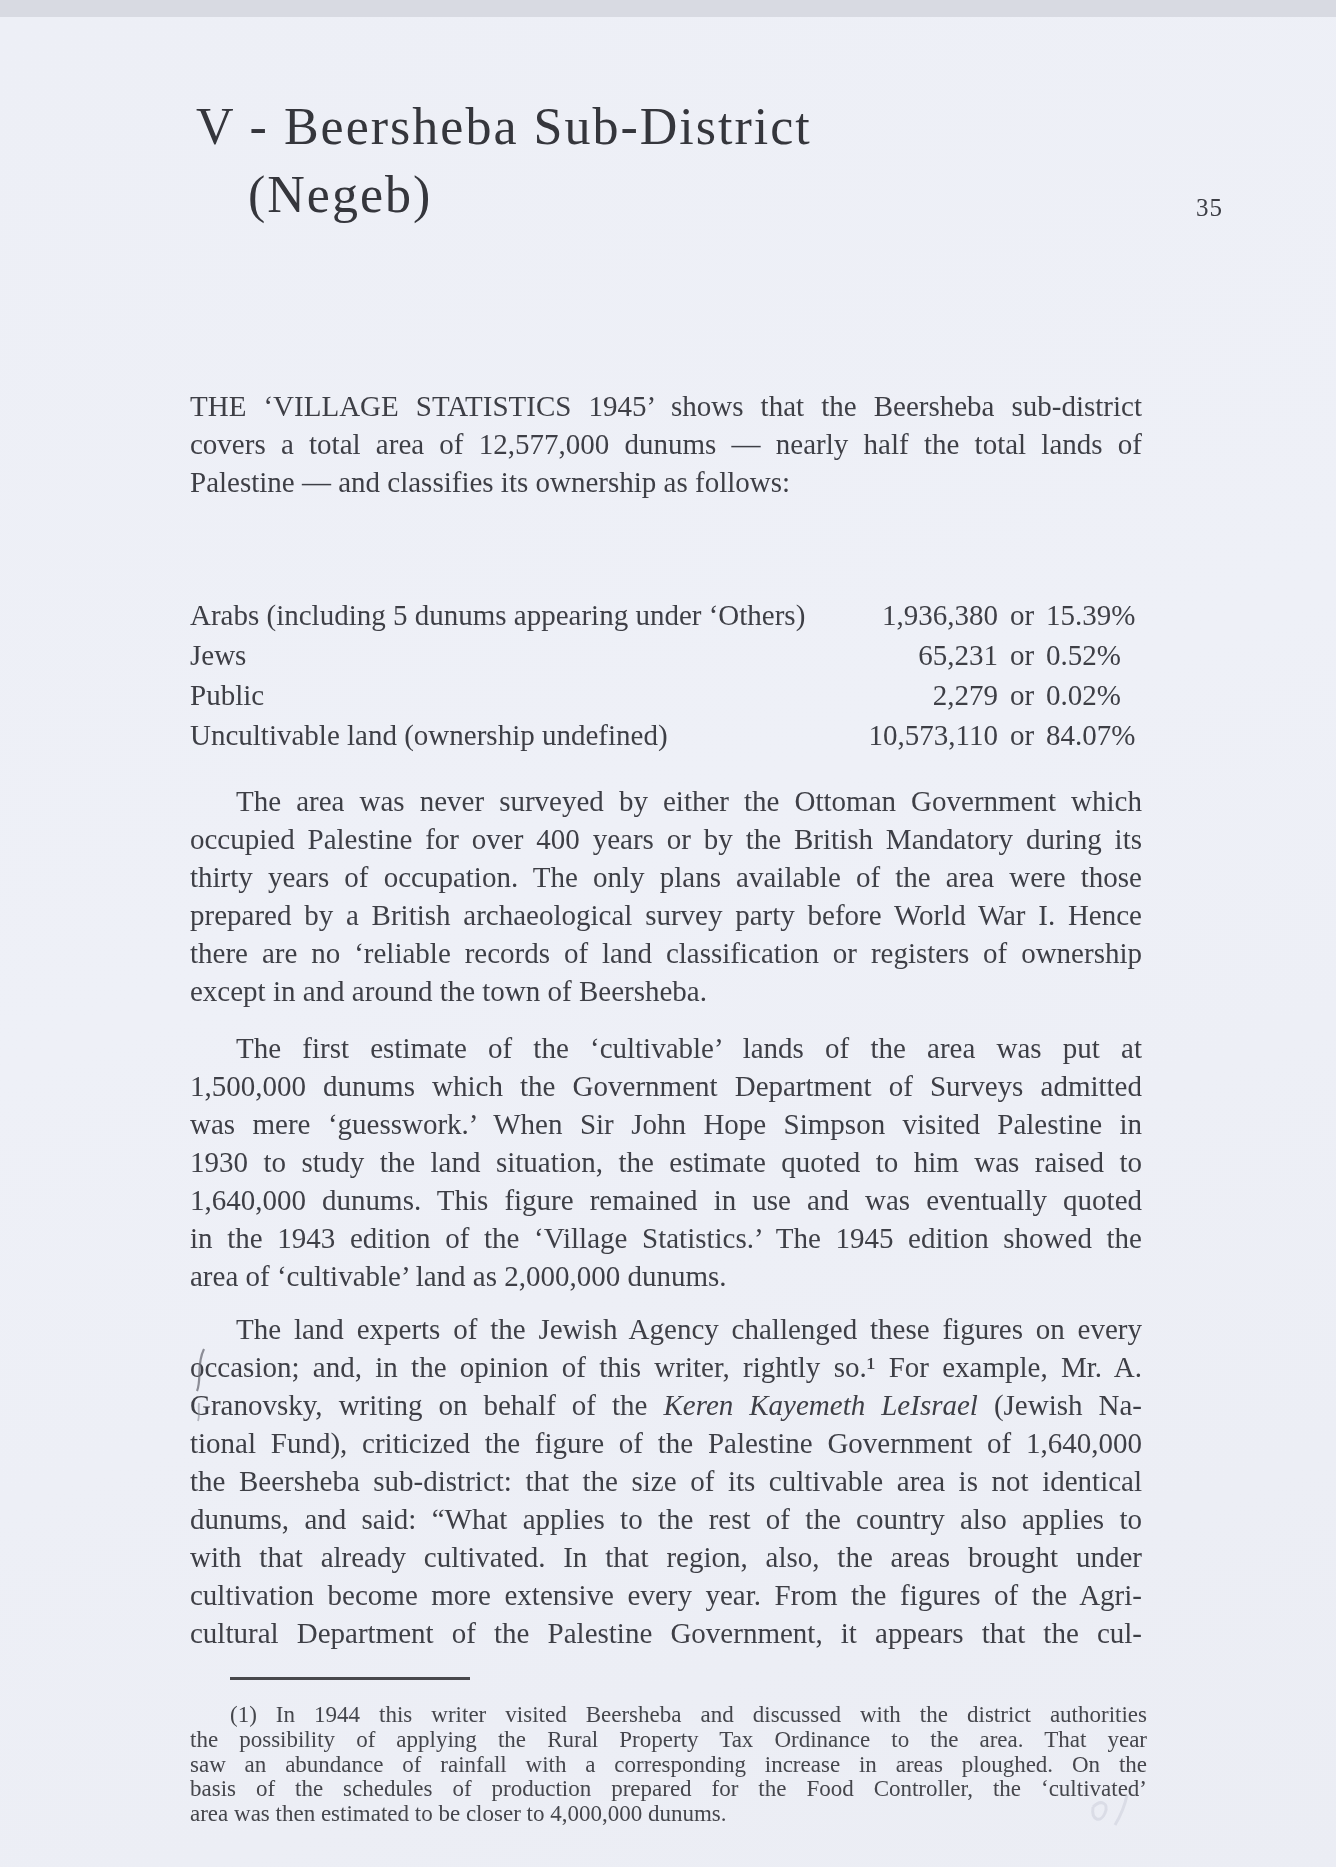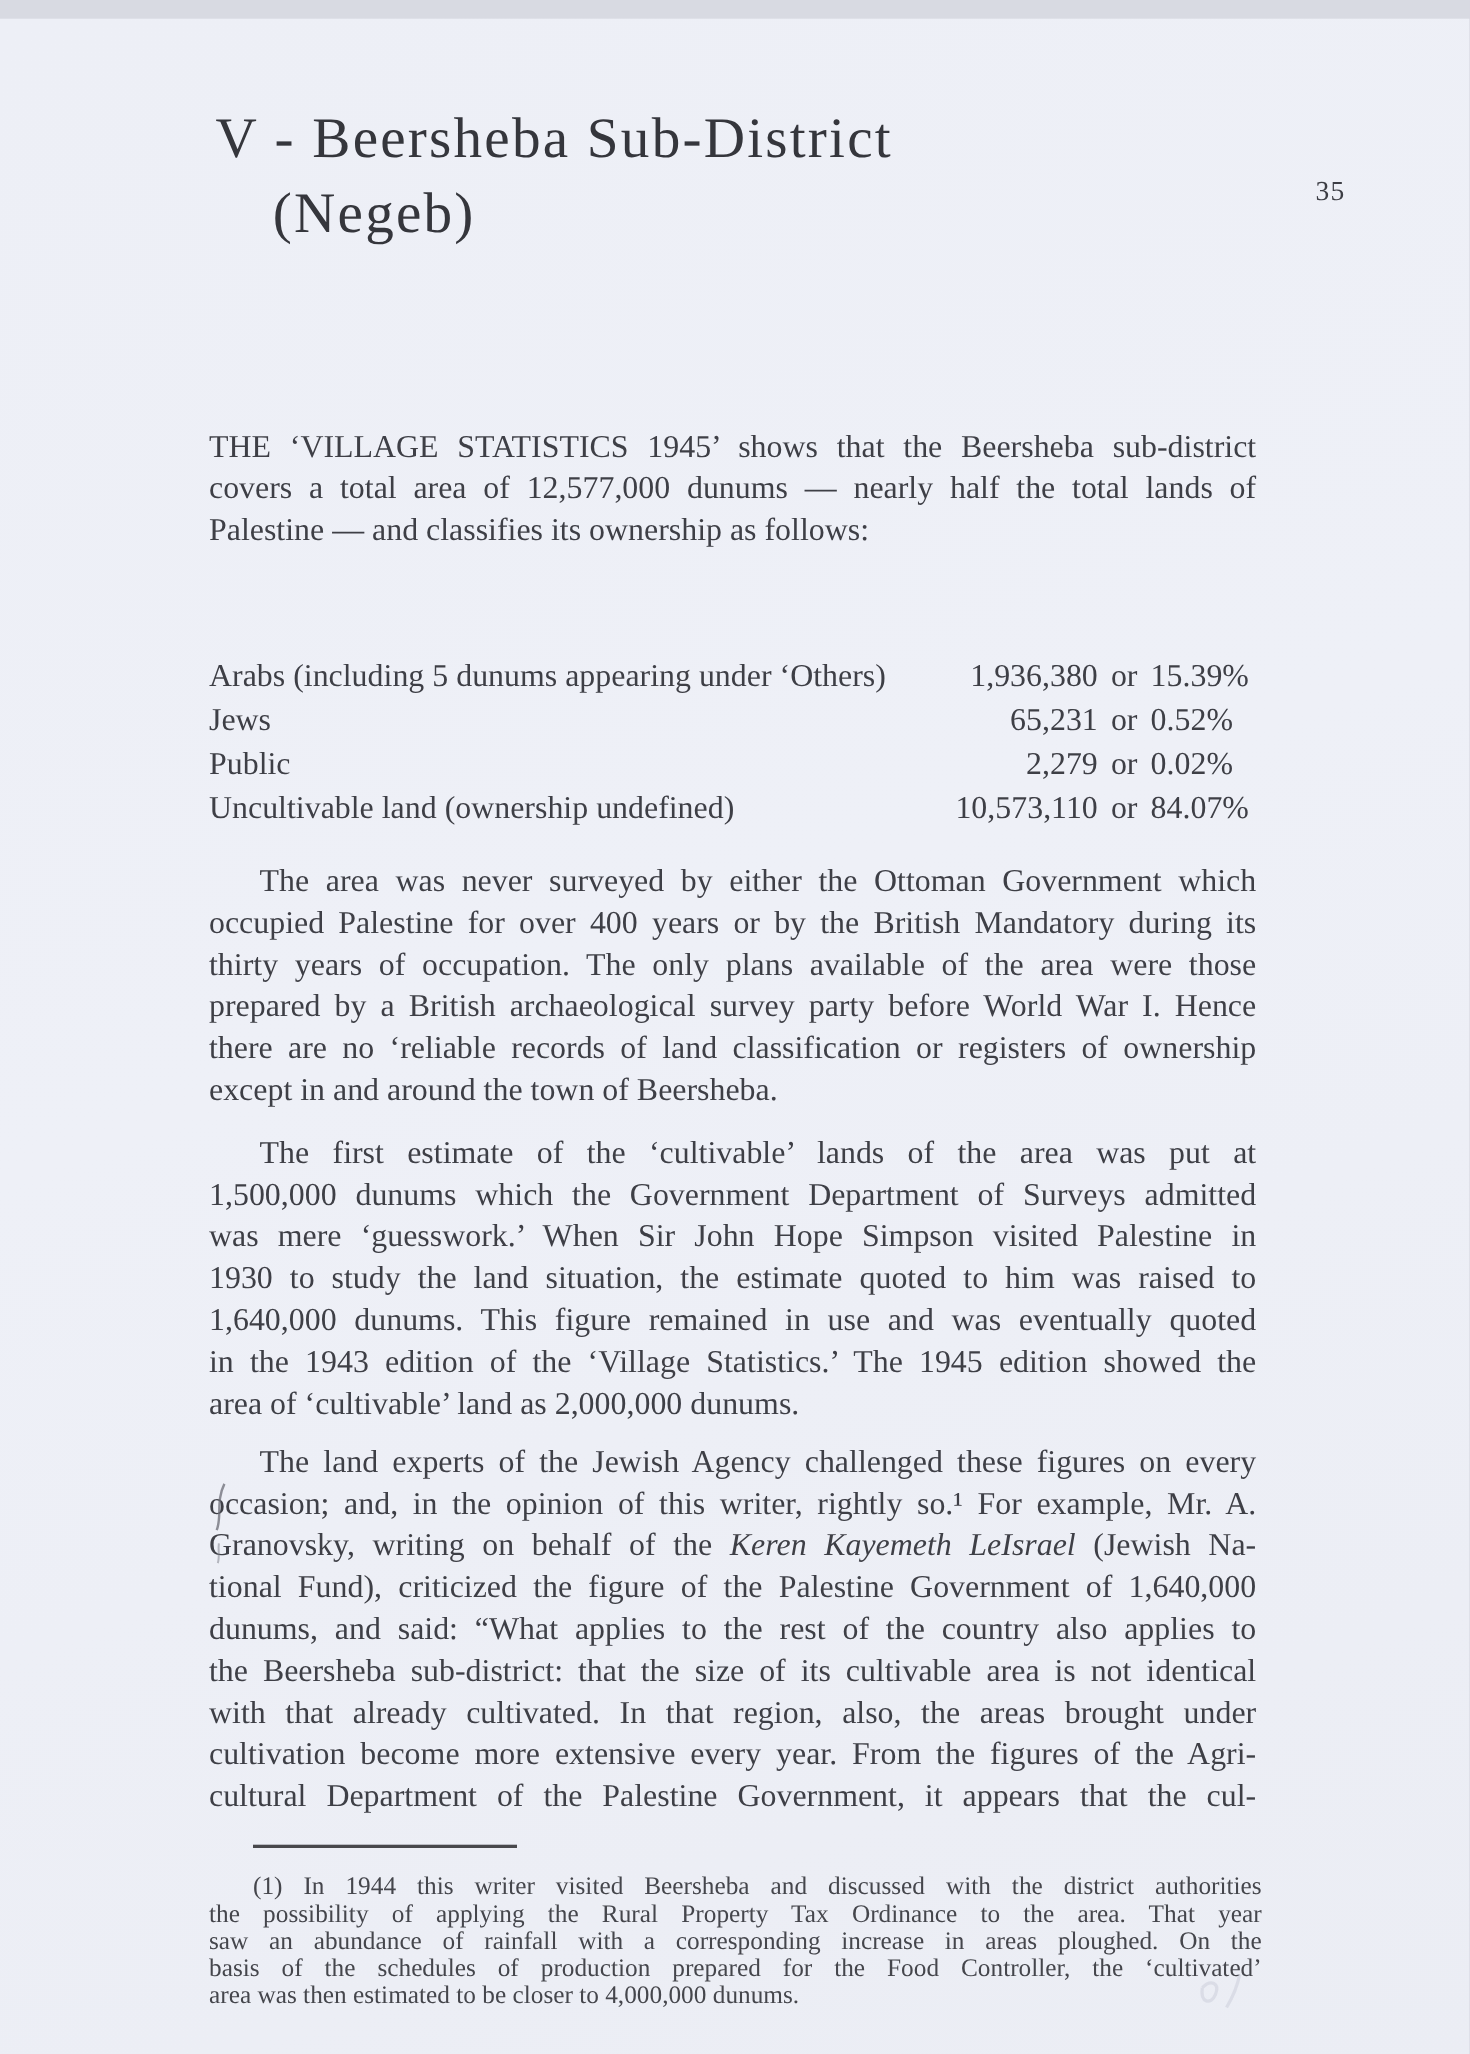--- a/index.html
+++ b/index.html
@@ -12,21 +12,21 @@
     color:#3e3f46;
     overflow:hidden;
   }
   .title {
     position:absolute; left:196px; top:76px;
     font-size:52px; line-height:68px; letter-spacing:2px;
     color:#35363c;
   }
   .title .l2 { padding-left:52px; }
   .pagenum {
-    position:absolute; left:1196px; top:144px;
+    position:absolute; left:1196px; top:177px;
     font-size:25px; color:#3c3d44; letter-spacing:1px;text-align:right;
   }
   .textblock {
     position:absolute; left:190px; width:952px;
     font-size:29px; line-height:38px;
   }
   .tline { text-align:justify; text-justify:inter-word; }
   .tline.jl { text-align-last:justify; }
   .tline.ind { padding-left:46px; }
   .it { font-style:italic; }
@@ -109,22 +109,22 @@
       <div class="tline jl">1,640,000 dunums. This figure remained in use and was eventually quoted</div>
       <div class="tline jl">in the 1943 edition of the ‘Village Statistics.’ The 1945 edition showed the</div>
       <div class="tline">area of ‘cultivable’ land as 2,000,000 dunums.</div>
     </div>
 
   <div class="textblock" style="top:1293px">
       <div class="tline jl ind">The land experts of the Jewish Agency challenged these figures on every</div>
       <div class="tline jl">occasion; and, in the opinion of this writer, rightly so.¹ For example, Mr. A.</div>
       <div class="tline jl"><span>Granovsky, writing on behalf of the </span><span class="it">Keren Kayemeth LeIsrael</span><span> (Jewish Na-</span></div>
       <div class="tline jl">tional Fund), criticized the figure of the Palestine Government of 1,640,000</div>
+      <div class="tline jl">the Beersheba sub-district: that the size of its cultivable area is not identical</div>
       <div class="tline jl">dunums, and said: “What applies to the rest of the country also applies to</div>
-      <div class="tline jl">the Beersheba sub-district: that the size of its cultivable area is not identical</div>
       <div class="tline jl">with that already cultivated. In that region, also, the areas brought under</div>
       <div class="tline jl">cultivation become more extensive every year. From the figures of the Agri-</div>
       <div class="tline jl">cultural Department of the Palestine Government, it appears that the cul-</div>
     </div>
 
   <svg class="stray" width="36" height="100" viewBox="0 0 36 100">
     <path d="M24 4 C16 20 22 34 17 46" stroke="#6b6c76" stroke-width="2.2" fill="none" opacity="0.75"></path>
     <path d="M19 58 C18 64 20 70 18 76" stroke="#7a7b85" stroke-width="1.8" fill="none" opacity="0.5"></path>
   </svg>
 

